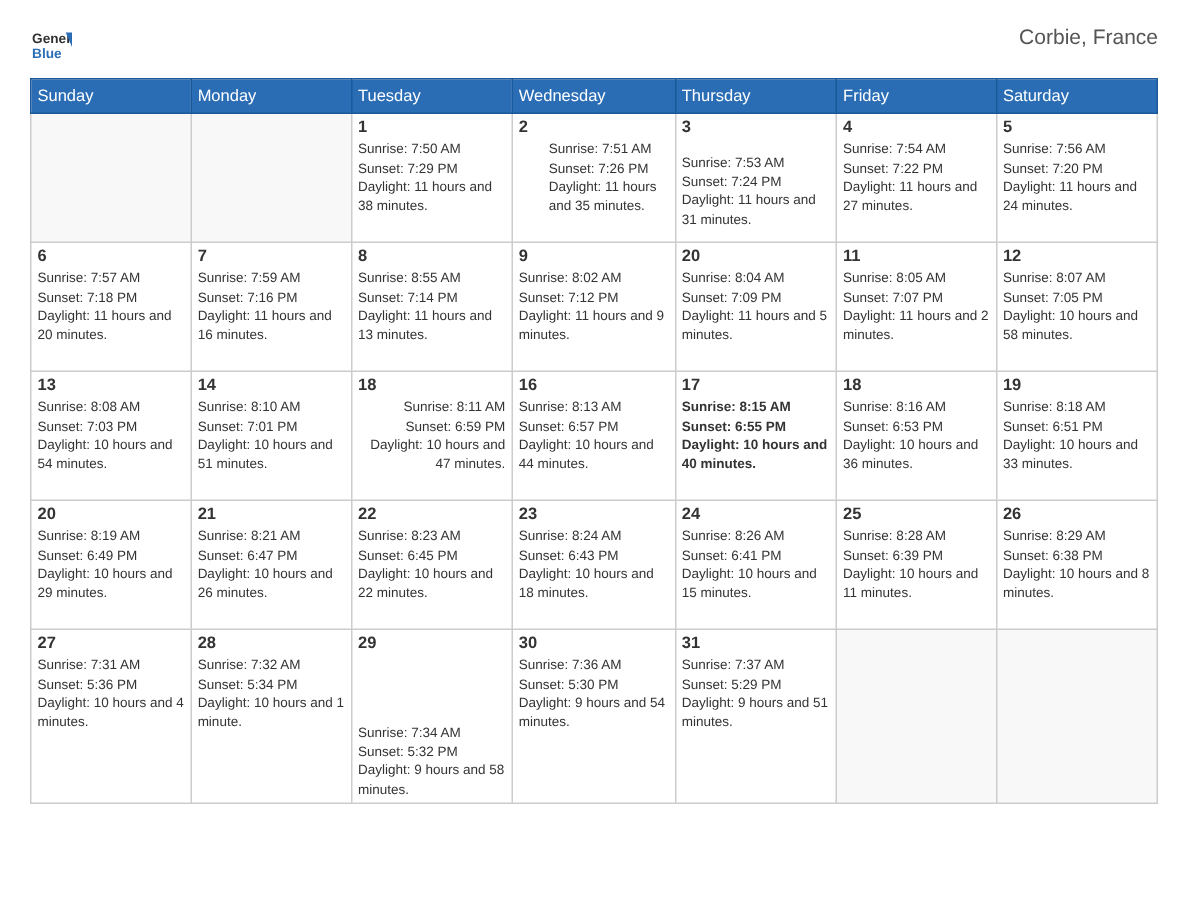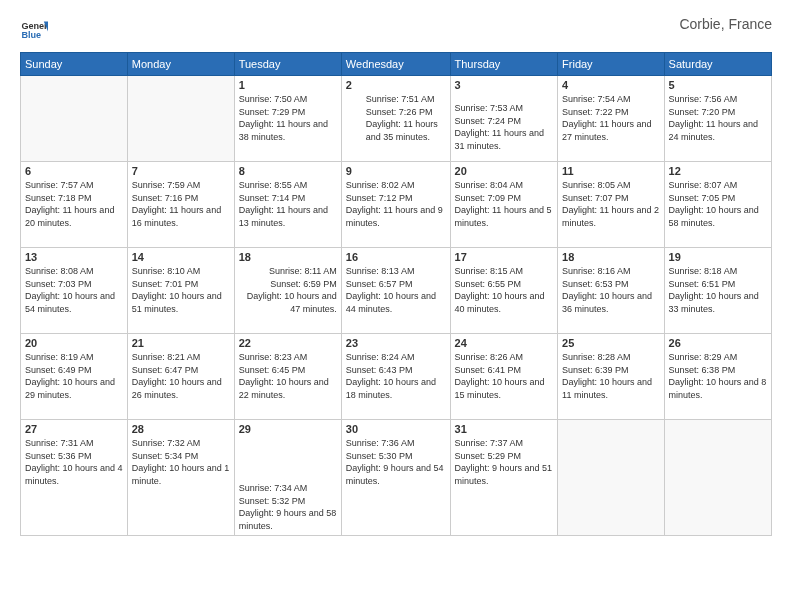--- a/index.html
+++ b/index.html
@@ -215,21 +215,21 @@
 Daylight: 10 hours and 47 minutes.</div>
           </td>
           <td>
             <span class="day-num">16</span>
             <div class="day-info" style="white-space: pre-line;">Sunrise: 8:13 AM
 Sunset: 6:57 PM
 Daylight: 10 hours and 44 minutes.</div>
           </td>
           <td>
             <span class="day-num">17</span>
-            <div class="day-info" style="white-space: pre-line;">Sunrise: 8:15 AM
+            <div class="day-info" style="white-space: pre-line; font-weight: bold;">Sunrise: 8:15 AM
 Sunset: 6:55 PM
 Daylight: 10 hours and 40 minutes.</div>
           </td>
           <td>
             <span class="day-num">18</span>
             <div class="day-info" style="white-space: pre-line;">Sunrise: 8:16 AM
 Sunset: 6:53 PM
 Daylight: 10 hours and 36 minutes.</div>
           </td>
           <td>

